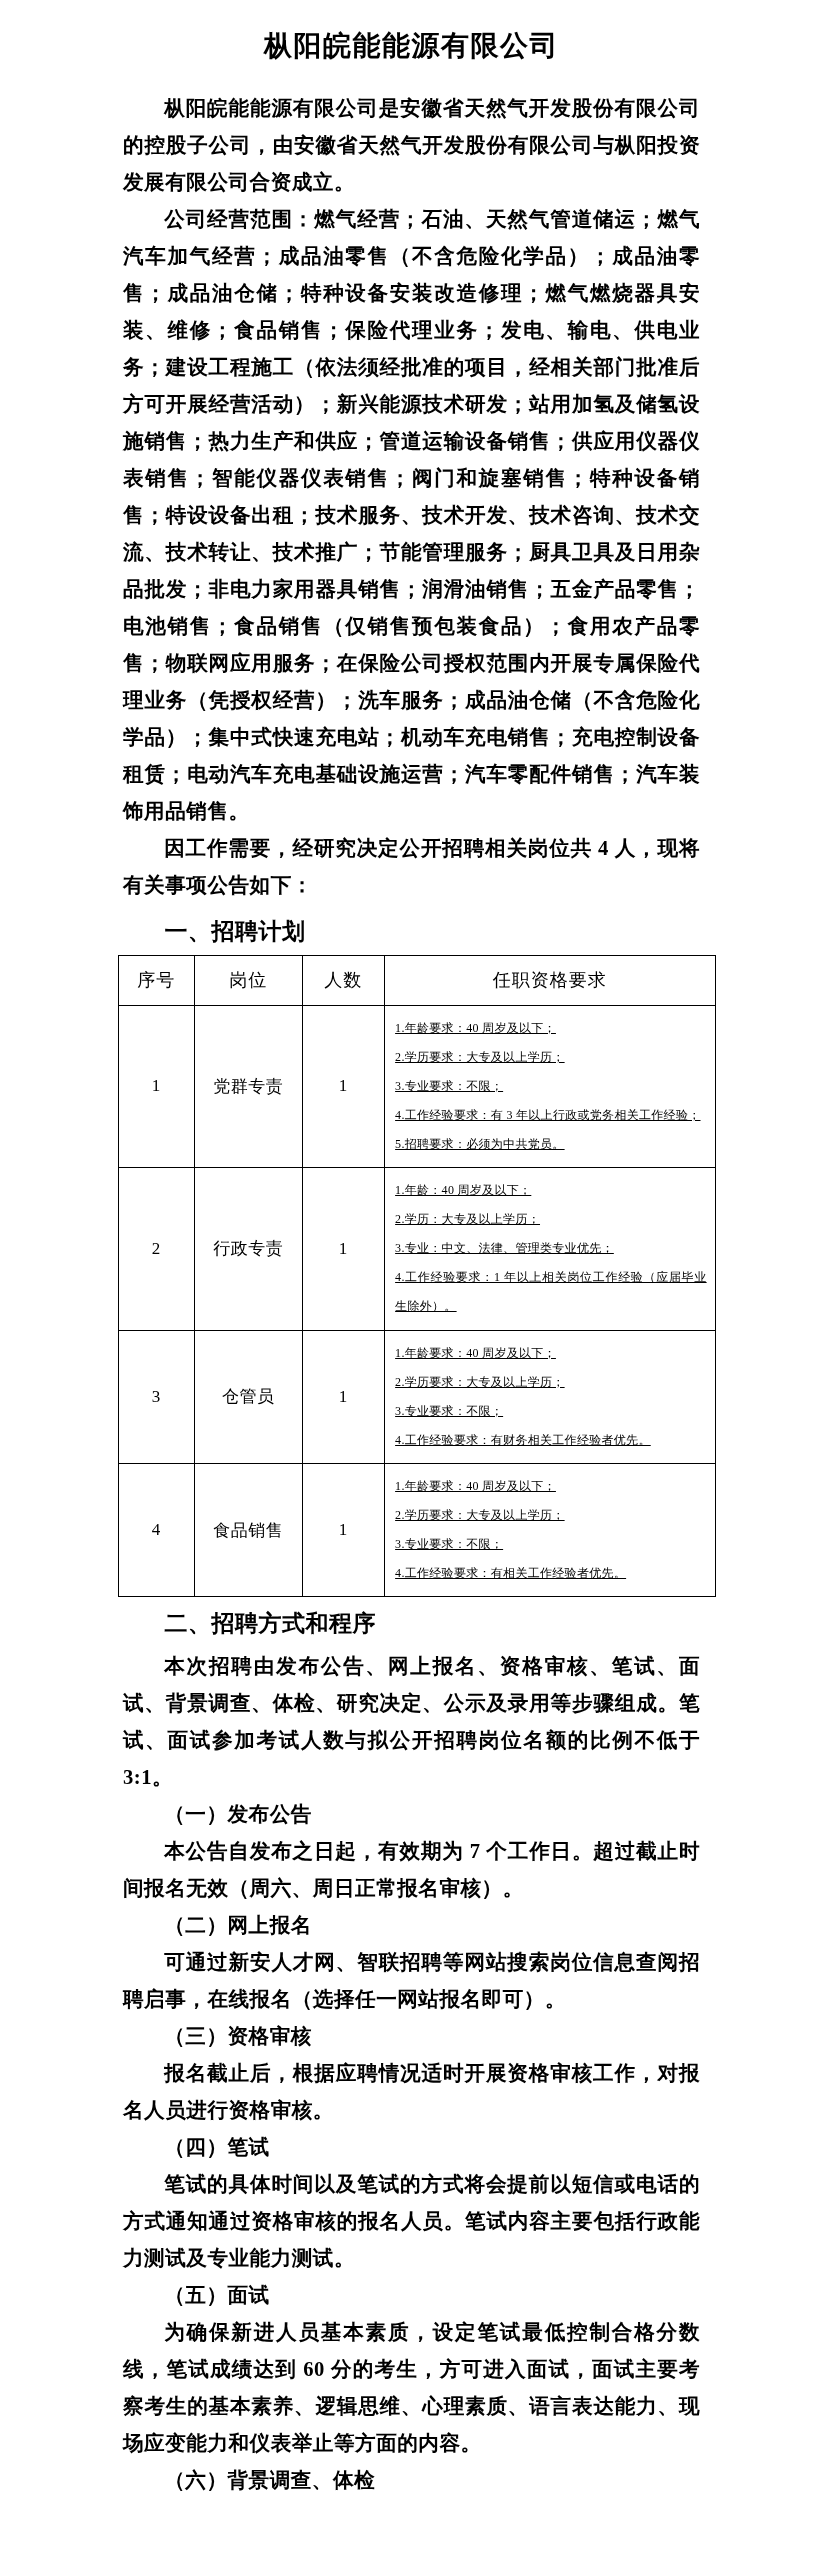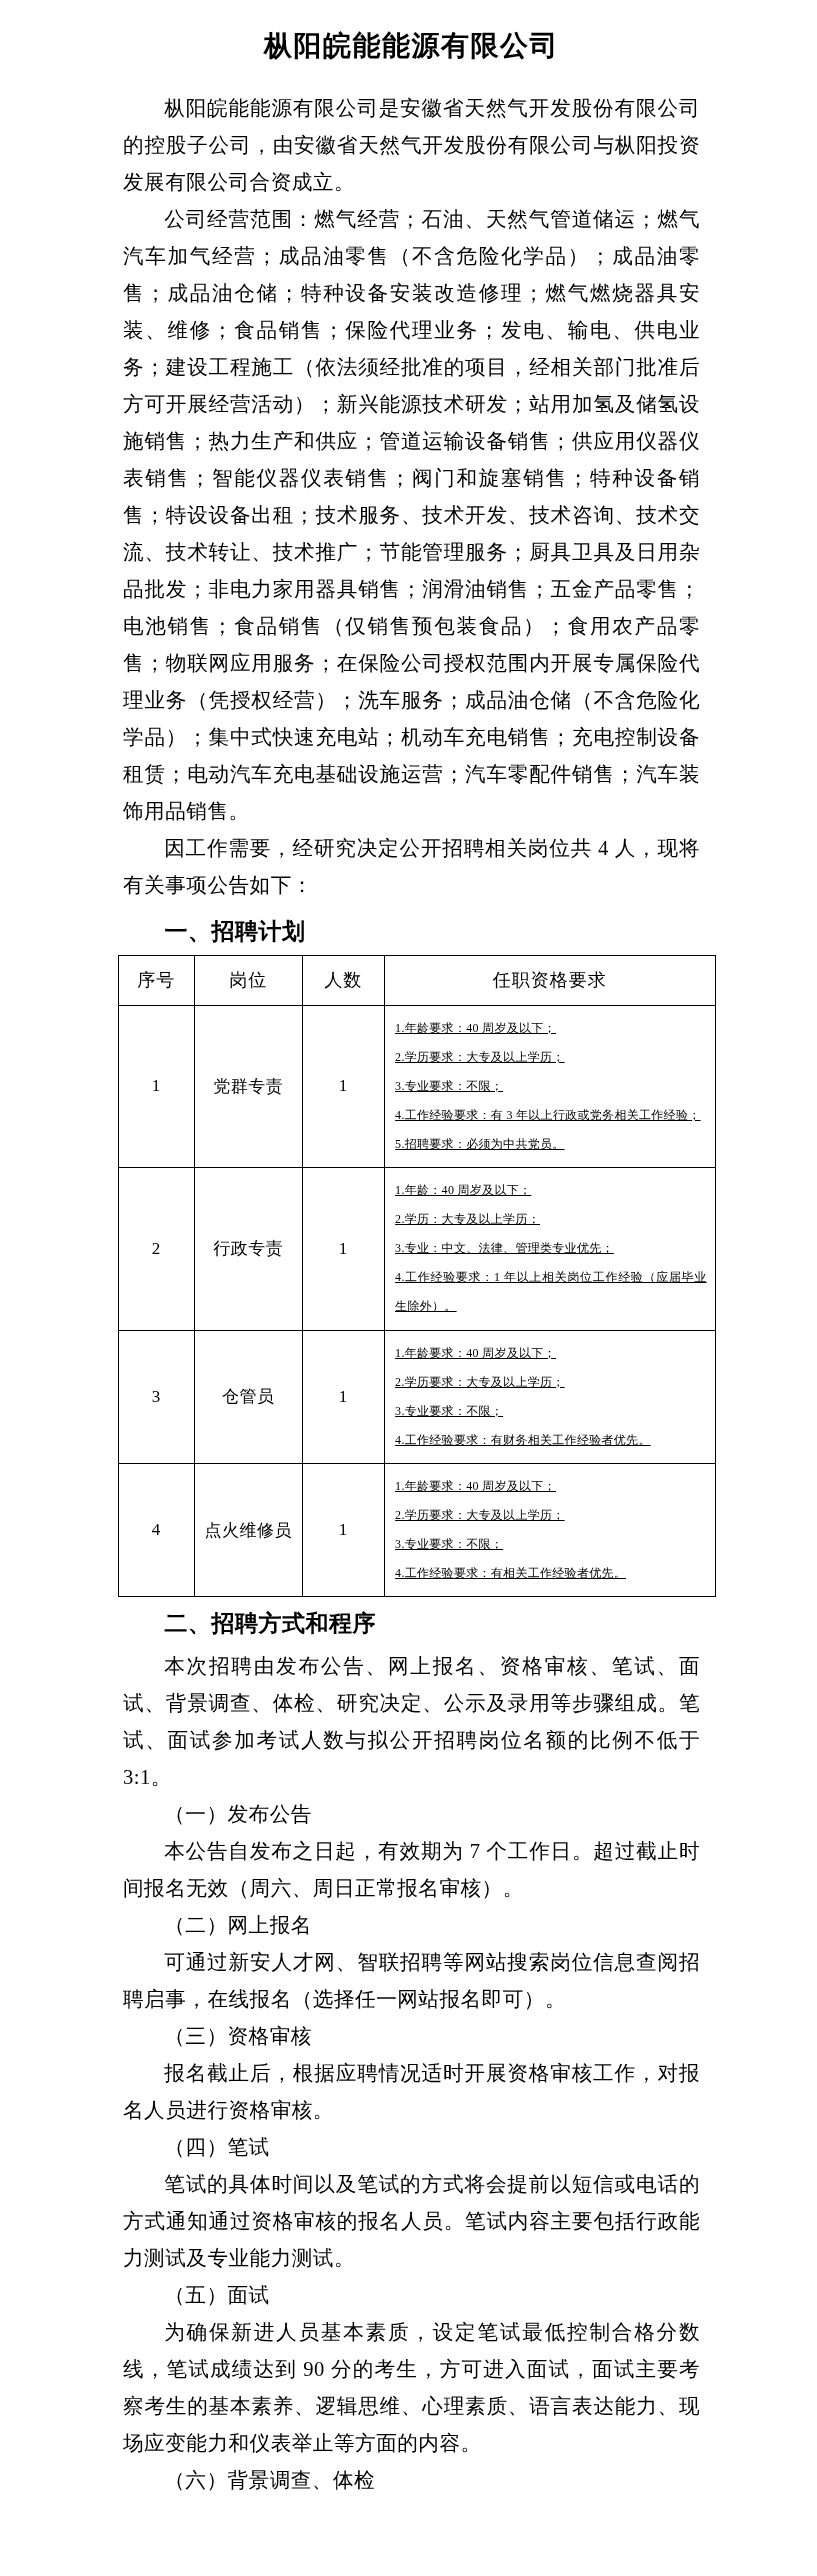--- a/index.html
+++ b/index.html
@@ -25,20 +25,21 @@
     letter-spacing: 1.5px;
     margin: 12px 0 24px 0;
   }
   p.body, .sub-head, .other-item {
     font-size: 20.6px;
     line-height: 37px;
     text-align: justify;
     text-indent: 2em;
     letter-spacing: 0.5px;
     margin: 0;
+    font-weight: bold;
   }
   .sub-head { text-align: left; }
   h2.black-head {
     font-family: "Liberation Sans", "DejaVu Sans", sans-serif;
     font-size: 23px;
     font-weight: bold;
     line-height: 37px;
     text-indent: 1.8em;
     letter-spacing: 0.5px;
     margin: 8.2px 0 5.2px 0;
@@ -141,21 +142,21 @@
         <td class="cell-center">1</td>
         <td class="cell-req">
           <div class="req-line">1.年龄要求：40 周岁及以下；</div>
           <div class="req-line">2.学历要求：大专及以上学历；</div>
           <div class="req-line">3.专业要求：不限；</div>
           <div class="req-line">4.工作经验要求：有财务相关工作经验者优先。</div>
         </td>
       </tr>
       <tr>
         <td class="cell-center">4</td>
-        <td class="cell-center">点火维修员</td>
+        <td class="cell-center">食品销售</td>
         <td class="cell-center">1</td>
         <td class="cell-req">
           <div class="req-line">1.年龄要求：40 周岁及以下；</div>
           <div class="req-line">2.学历要求：大专及以上学历；</div>
           <div class="req-line">3.专业要求：不限；</div>
           <div class="req-line">4.工作经验要求：有相关工作经验者优先。</div>
         </td>
       </tr>
     </tbody>
       </table>
@@ -169,19 +170,19 @@
     <p class="sub-head">（二）网上报名</p>
     <p class="body">可通过新安人才网、智联招聘等网站搜索岗位信息查阅招聘启事，在线报名（选择任一网站报名即可）。</p>
 
     <p class="sub-head">（三）资格审核</p>
     <p class="body">报名截止后，根据应聘情况适时开展资格审核工作，对报名人员进行资格审核。</p>
 
     <p class="sub-head">（四）笔试</p>
     <p class="body">笔试的具体时间以及笔试的方式将会提前以短信或电话的方式通知通过资格审核的报名人员。笔试内容主要包括行政能力测试及专业能力测试。</p>
 
     <p class="sub-head">（五）面试</p>
-    <p class="body">为确保新进人员基本素质，设定笔试最低控制合格分数线，笔试成绩达到 90 分的考生，方可进入面试，面试主要考察考生的基本素养、逻辑思维、心理素质、语言表达能力、现场应变能力和仪表举止等方面的内容。</p>
+    <p class="body">为确保新进人员基本素质，设定笔试最低控制合格分数线，笔试成绩达到 60 分的考生，方可进入面试，面试主要考察考生的基本素养、逻辑思维、心理素质、语言表达能力、现场应变能力和仪表举止等方面的内容。</p>
 
     <p class="sub-head">（六）背景调查、体检</p>
 
   </div>
 </div>
 
 
 </body></html>

